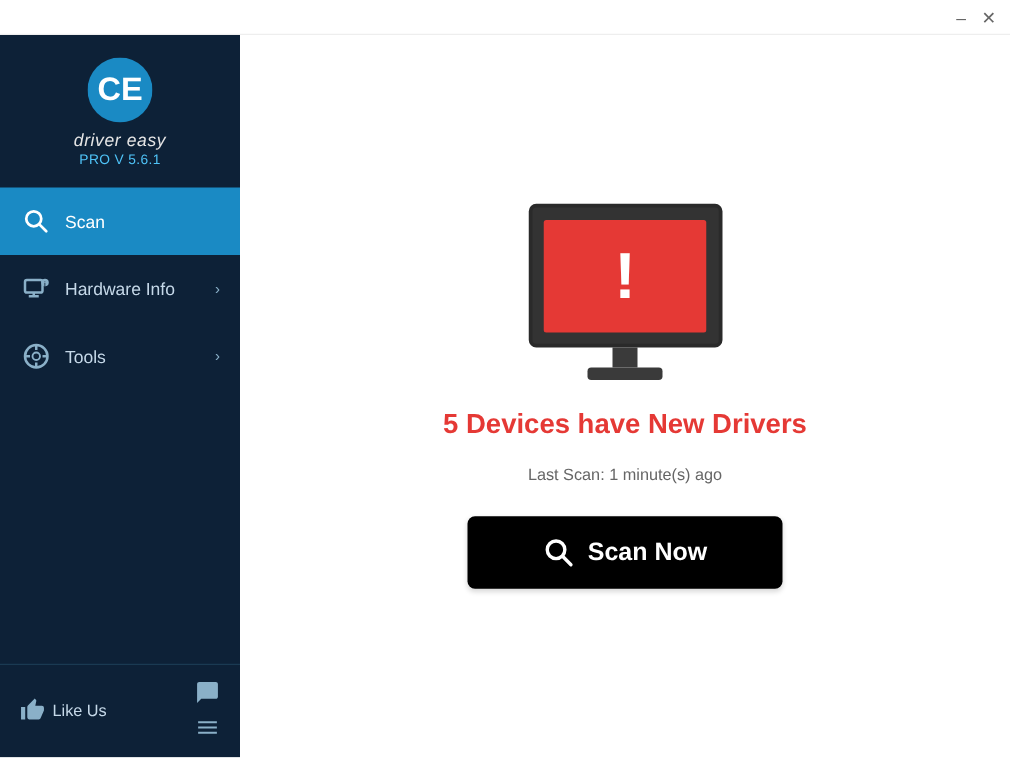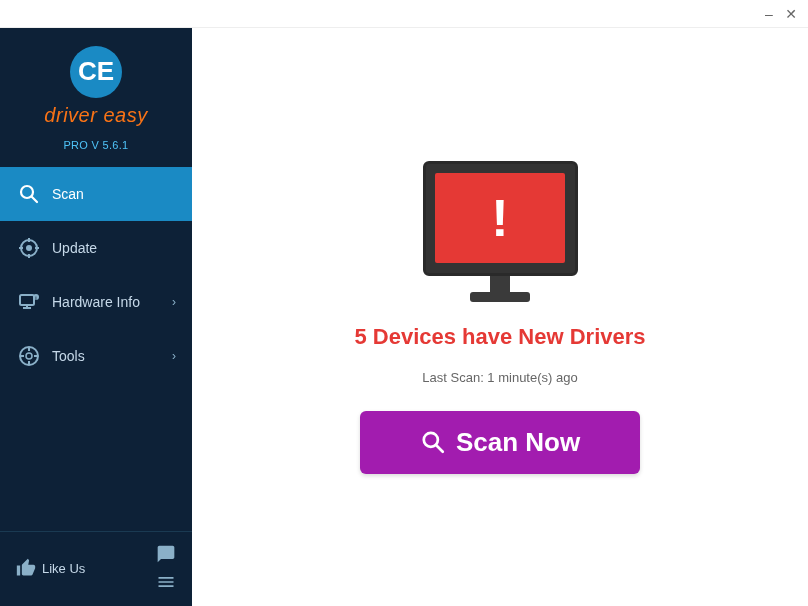--- a/index.html
+++ b/index.html
@@ -62,34 +62,34 @@
       padding: 18px 12px 16px;
     }
 
     .logo-icon {
       width: 52px;
       height: 52px;
       margin-bottom: 6px;
     }
 
     .logo-name {
-      color: #f97316;
-      font-size: 20px;
+      color: #e5e5e5;
+      font-size: 14px;
       font-weight: 600;
       letter-spacing: 0.5px;
     }
     .logo-name span {
       font-style: italic;
       font-weight: 300;
     }
 
     .logo-version {
       color: #4fc3f7;
       font-size: 11px;
-      margin-top: 12px;
+      margin-top: 2px;
       letter-spacing: 0.3px;
     }
 
     .sidebar-nav {
       flex: 1;
       display: flex;
       flex-direction: column;
     }
 
     .nav-item {
@@ -224,26 +224,26 @@
     }
 
     .status-subtitle {
       color: #666;
       font-size: 13px;
       text-align: left;
       margin-bottom: 26px;
     }
 
     .scan-now-btn {
-      background: #a21caf;
+      background: #000000;
       color: #fff;
       border: none;
       border-radius: 6px;
       padding: 16px 60px;
-      font-size: 26px;
+      font-size: 20px;
       font-weight: 700;
       cursor: pointer;
       display: flex;
       align-items: center;
       gap: 10px;
       transition: background 0.15s;
       box-shadow: 0 2px 4px rgba(0,0,0,0.15);
     }
 
     
@@ -278,33 +278,20 @@
       <div class="nav-item active">
         <span class="nav-item-icon">
           <svg width="22" height="22" viewBox="0 0 22 22" fill="none" xmlns="http://www.w3.org/2000/svg">
             <circle cx="9" cy="9" r="6" stroke="white" stroke-width="2.2" fill="none"></circle>
             <line x1="13.5" y1="13.5" x2="19" y2="19" stroke="white" stroke-width="2.2" stroke-linecap="round"></line>
           </svg>
         </span>
         <span class="nav-item-label">Scan</span>
       </div>
 
-      <div class="nav-item">
-        <span class="nav-item-icon">
-          <svg width="22" height="22" viewBox="0 0 22 22" fill="none" xmlns="http://www.w3.org/2000/svg">
-            <circle cx="11" cy="11" r="8" stroke="#8ab0c8" stroke-width="2" fill="none"></circle>
-            <circle cx="11" cy="11" r="3" fill="#8ab0c8"></circle>
-            <line x1="11" y1="1" x2="11" y2="5" stroke="#8ab0c8" stroke-width="2"></line>
-            <line x1="11" y1="17" x2="11" y2="21" stroke="#8ab0c8" stroke-width="2"></line>
-            <line x1="1" y1="11" x2="5" y2="11" stroke="#8ab0c8" stroke-width="2"></line>
-            <line x1="17" y1="11" x2="21" y2="11" stroke="#8ab0c8" stroke-width="2"></line>
-          </svg>
-        </span>
-        <span class="nav-item-label">Update</span>
-      </div>
 
       <div class="nav-item">
         <span class="nav-item-icon">
           <svg width="22" height="22" viewBox="0 0 22 22" fill="none" xmlns="http://www.w3.org/2000/svg">
             <rect x="2" y="4" width="14" height="10" rx="1.5" stroke="#8ab0c8" stroke-width="2" fill="none"></rect>
             <circle cx="18" cy="6" r="3" fill="#8ab0c8"></circle>
             <text x="18" y="8.5" text-anchor="middle" font-size="5" fill="#0d2137" font-weight="bold">i</text>
             <line x1="9" y1="14" x2="9" y2="17" stroke="#8ab0c8" stroke-width="2"></line>
             <line x1="5" y1="17" x2="13" y2="17" stroke="#8ab0c8" stroke-width="2"></line>
           </svg>

